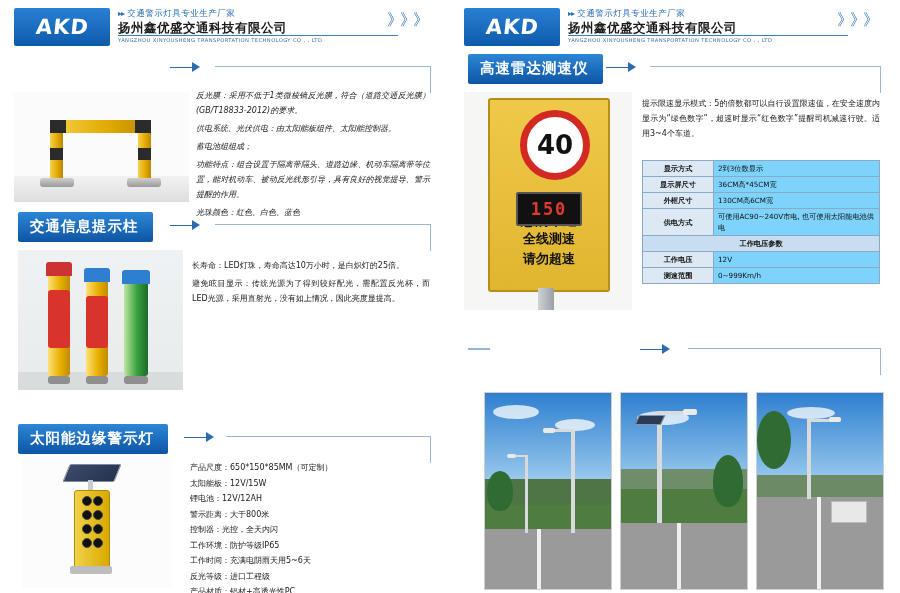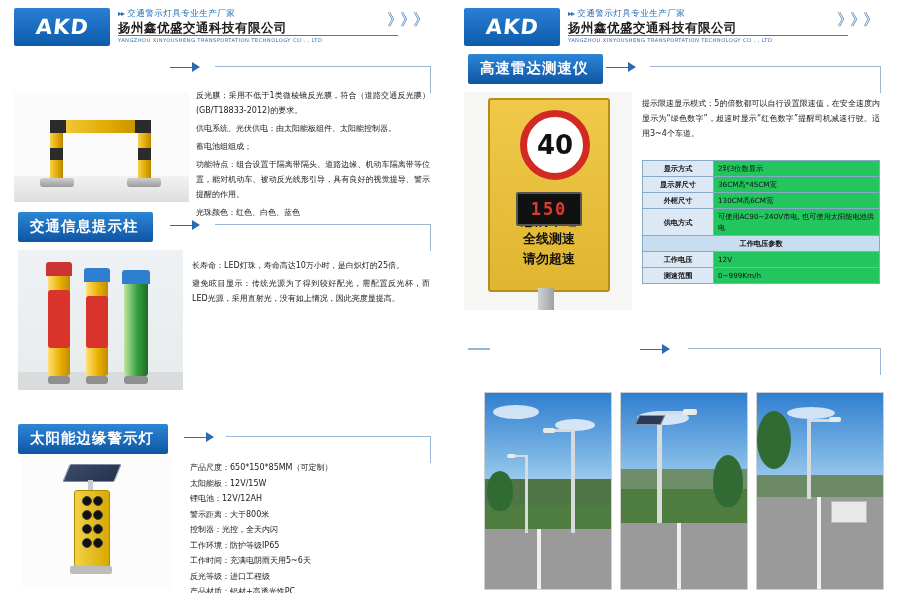--- a/index.html
+++ b/index.html
@@ -74,21 +74,21 @@
   .body-txt{
     position:absolute;font-size:8px;line-height:15px;color:#1a1a1a;
     text-align:justify;
   }
   .body-txt p{margin:0 0 3px 0;}
   .kv{font-size:8px;line-height:15.5px;color:#1a1a1a;}
 
   
   .spec{
     position:absolute;border-collapse:collapse;font-size:7.2px;color:#111;
-    background:#22c55e;
+    background:#7dd3fc;
   }
   .spec td{border:1px solid #8aa9c6;padding:2px 4px;line-height:11px;}
   .spec td.k{background:#dce9f5;white-space:nowrap;font-weight:bold;text-align:center;width:62px;}
   .spec td.hdr{background:#c9ddf0;font-weight:bold;text-align:center;}
 
   
   .img{position:absolute;overflow:hidden;}
 
   
   .ubol{background:#fbfbfb;}
@@ -169,21 +169,21 @@
       <div class="post" style="left:124px;top:30px;width:13px;height:62px;"></div>
       <div class="post" style="left:36px;top:28px;width:101px;height:13px;border-radius:7px 7px 0 0;"></div>
       <div class="blk" style="left:36px;top:28px;width:16px;height:13px;"></div>
       <div class="blk" style="left:121px;top:28px;width:16px;height:13px;"></div>
       <div class="blk" style="left:36px;top:56px;width:13px;height:12px;"></div>
       <div class="blk" style="left:124px;top:56px;width:13px;height:12px;"></div>
       <div class="base" style="left:26px;top:86px;width:34px;height:9px;"></div>
       <div class="base" style="left:113px;top:86px;width:34px;height:9px;"></div>
     </div>
 
-    <div class="body-txt" style="left:196px;top:88px;width:234px;">
+    <div class="body-txt" style="left:196px;top:88px;width:234px;font-style:italic;">
       <p>反光膜：采用不低于1类微棱镜反光膜，符合（道路交通反光膜）(GB/T18833-2012)的要求。</p>
       <p>供电系统、光伏供电：由太阳能板组件、太阳能控制器。</p>
       <p>蓄电池组组成；</p>
       <p>功能特点：组合设置于隔离带隔头、道路边缘、机动车隔离带等位置，能对机动车、被动反光线形引导，具有良好的视觉提导、警示提醒的作用。</p>
       <p>光珠颜色：红色、白色、蓝色</p>
     </div>
 
     <div class="sec-wrap" style="position:absolute;left:18px;top:212px;width:416px;height:26px;">
       <div class="sec-title">交通信息提示柱</div>
       <div class="sec-line" style="left:152px;width:22px;"></div>

